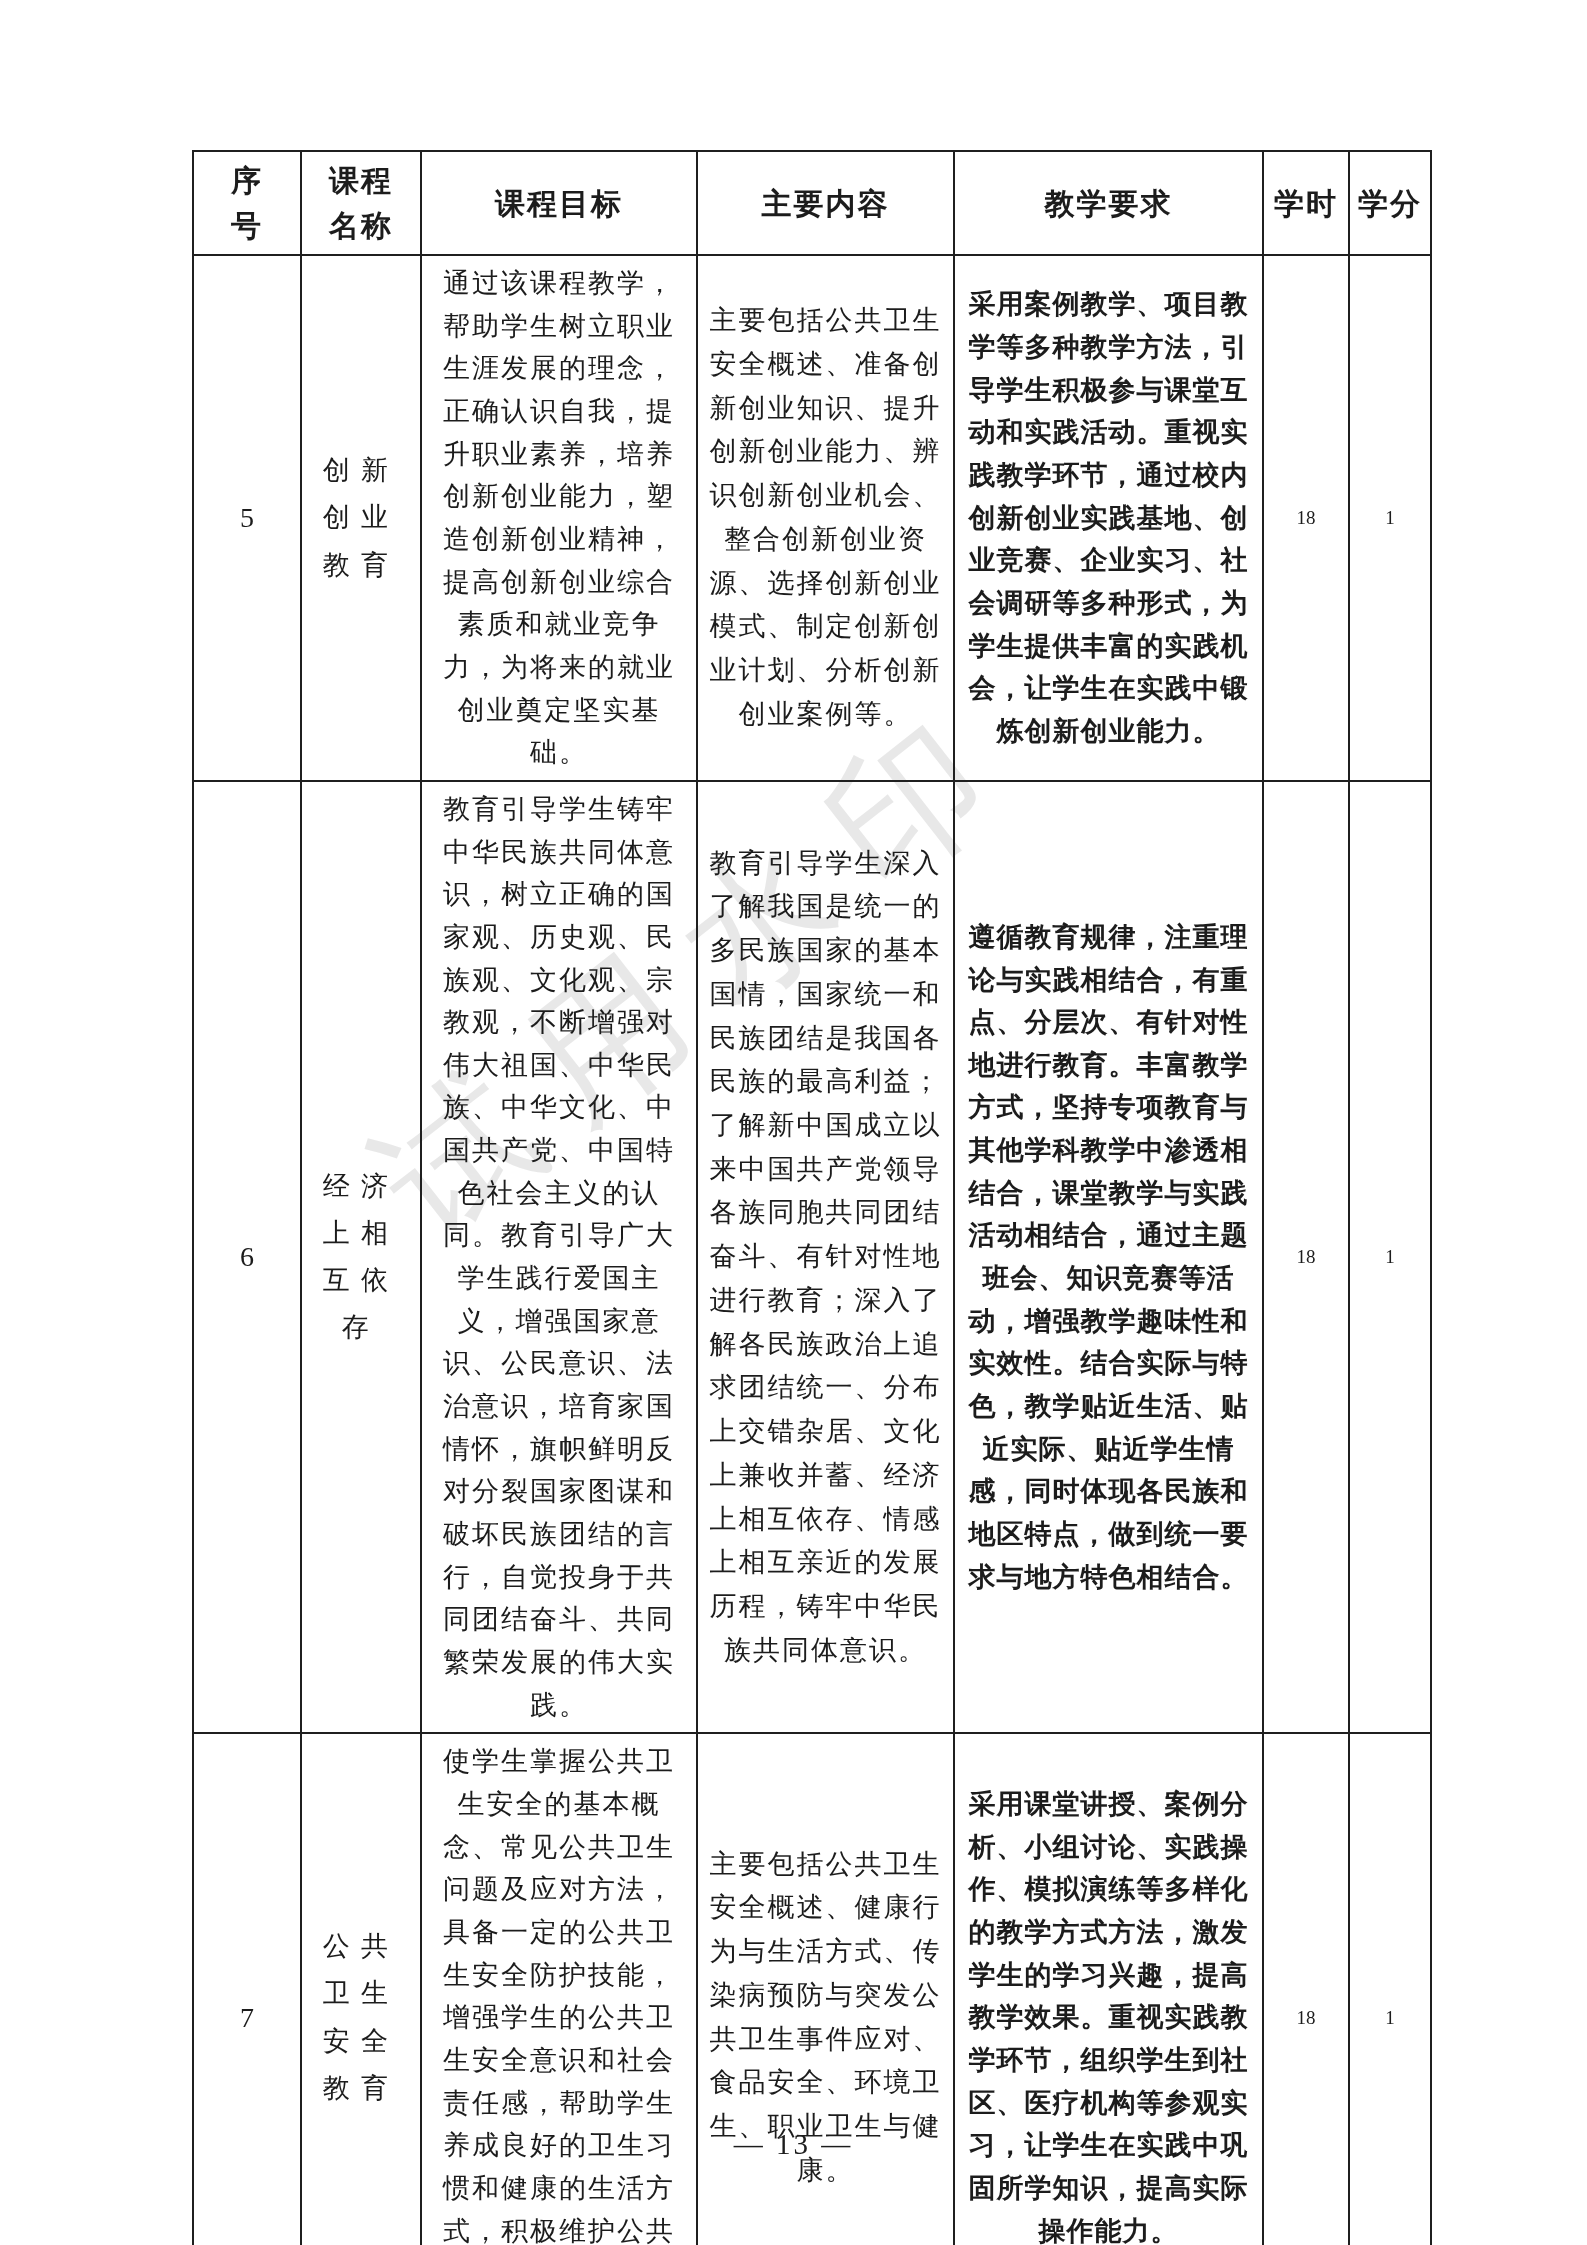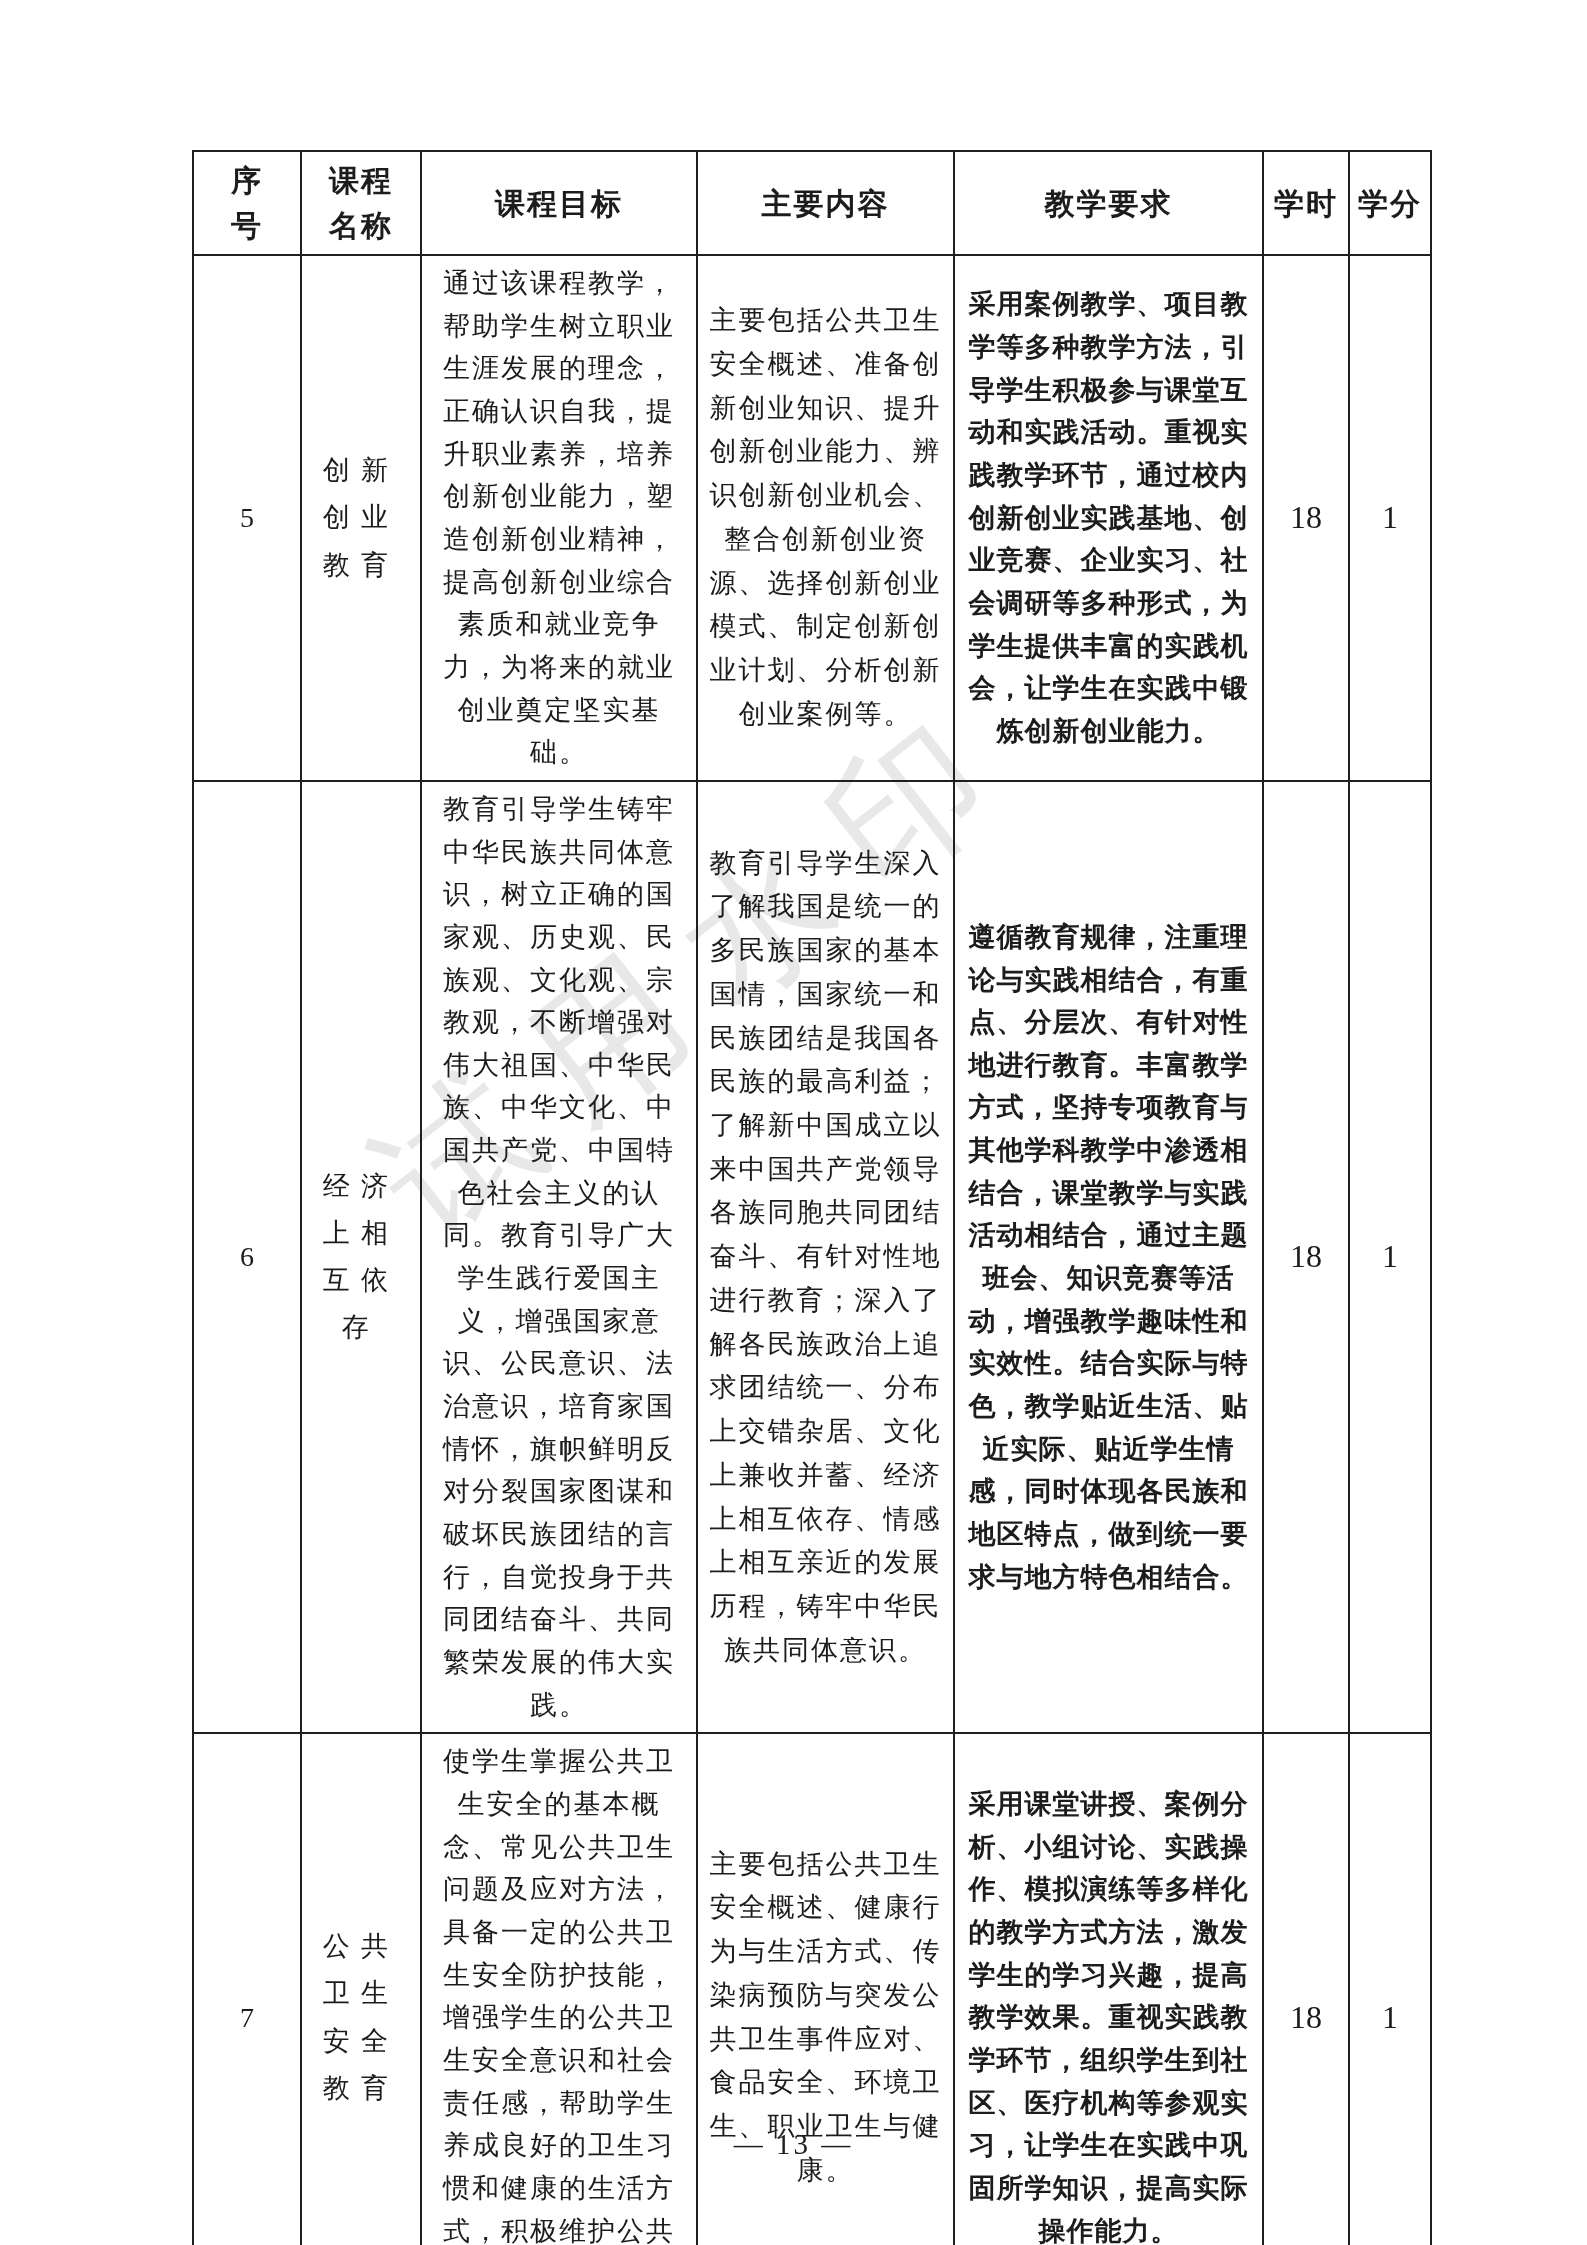--- a/index.html
+++ b/index.html
@@ -92,21 +92,21 @@
   td.cell-goals,
   td.cell-content,
   td.cell-req {
     text-align: justify;
     text-align-last: center;
     letter-spacing: 2px;
   }
   td.cell-goals   { line-height: 1.58; }
   td.cell-content { line-height: 1.62; }
   td.cell-req     { line-height: 1.58; letter-spacing: 1px; font-weight: bold; }
-  td.cell-hours, td.cell-credits { font-size: 32px; }
+  td.cell-hours, td.cell-credits { font-size: 19px; }
 
   .footer {
     position: absolute;
     left: 0;
     width: 100%;
     top: 2128px;
     text-align: center;
     font-size: 29px;
     letter-spacing: 3px;
     color: #1c1c1c;

